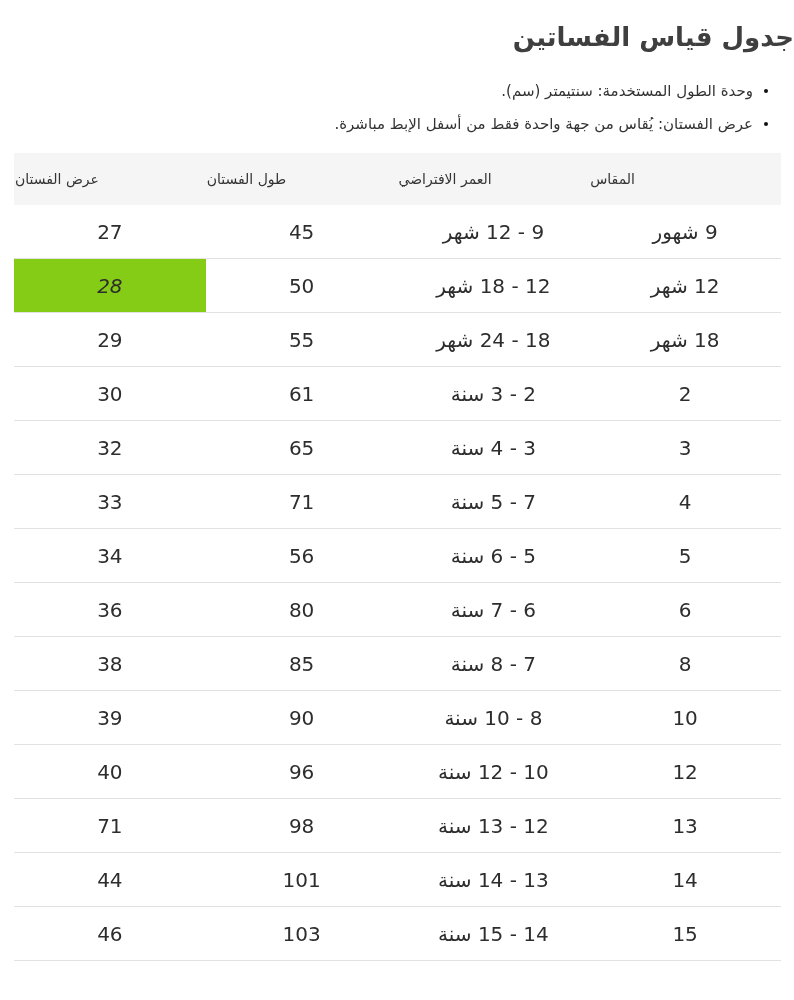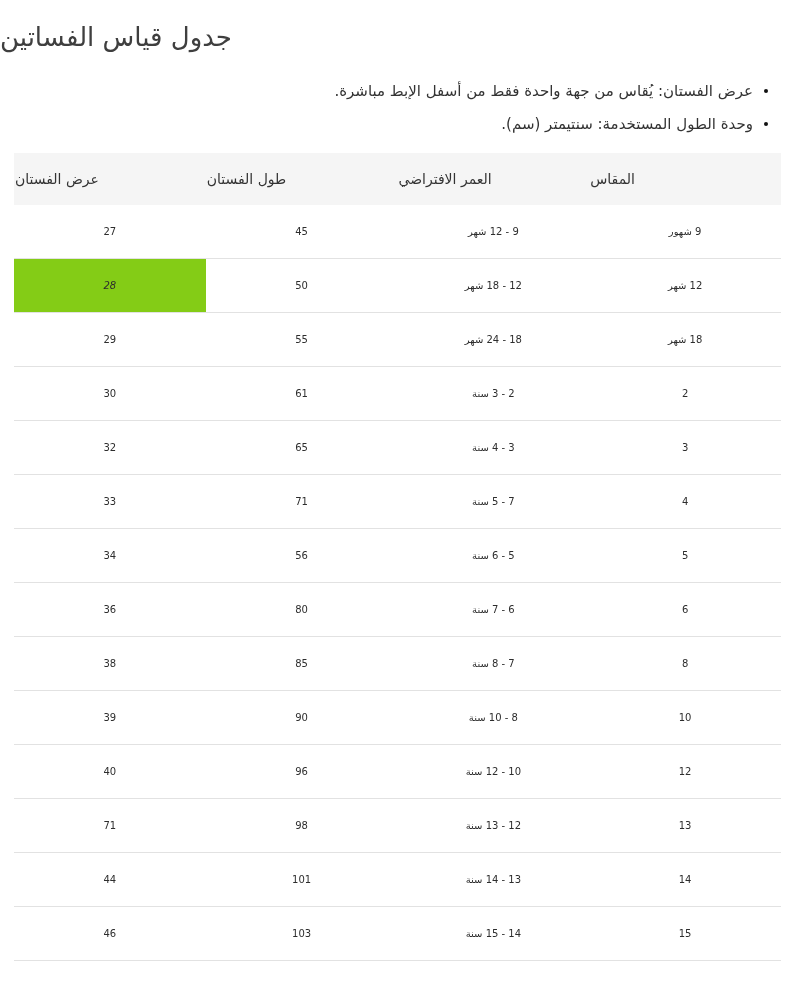--- a/index.html
+++ b/index.html
@@ -12,23 +12,23 @@
     direction: rtl;
     font-family: "DejaVu Sans", sans-serif;
   }
   .page {
     width: 794px;
     height: 1000px;
     background: #ffffff;
   }
   .page-title {
     margin: 22px 0 0 0;
-    text-align: left;
+    text-align: right;
     font-size: 26px;
-    font-weight: 400;
+    font-weight: 700;
     color: #3f3f3f;
     line-height: 30px;
   }
   .notes {
     list-style: none;
     margin: 30px 14px 0 0;
     padding: 0 12px 0 0;
   }
   .note-item {
     position: relative;
@@ -60,21 +60,21 @@
     height: 50px;
     font-size: 14px;
     font-weight: 400;
     color: #333333;
     text-align: left;
     vertical-align: middle;
     border: none;
   }
   .size-table td {
     height: 51px;
-    font-size: 10px;
+    font-size: 20px;
     color: #2d2d2d;
     text-align: center;
     vertical-align: middle;
     border-bottom: 1px solid #e2e2e2;
     background: #ffffff;
   }
   .size-table td.highlight {
     background: #84cc16;
     font-style: italic;
   }
@@ -82,25 +82,25 @@
 </head>
 <body>
 
 <div class="page">
 
   <h1 class="page-title">جدول قياس الفساتين</h1>
 
   <ul class="notes">
     <li class="note-item">
       <span class="bullet-dot"></span>
-      <span>عرض الفستان: يُقاس من جهة واحدة فقط من أسفل الإبط مباشرة.</span>
+      <span>وحدة الطول المستخدمة: سنتيمتر (سم).</span>
     </li>
     <li class="note-item">
       <span class="bullet-dot"></span>
-      <span>وحدة الطول المستخدمة: سنتيمتر (سم).</span>
+      <span>عرض الفستان: يُقاس من جهة واحدة فقط من أسفل الإبط مباشرة.</span>
     </li>
   </ul>
 
   <table class="size-table">
     <thead>
       <tr>
         <th>المقاس</th>
         <th>العمر الافتراضي</th>
         <th>طول الفستان</th>
         <th>عرض الفستان</th>

